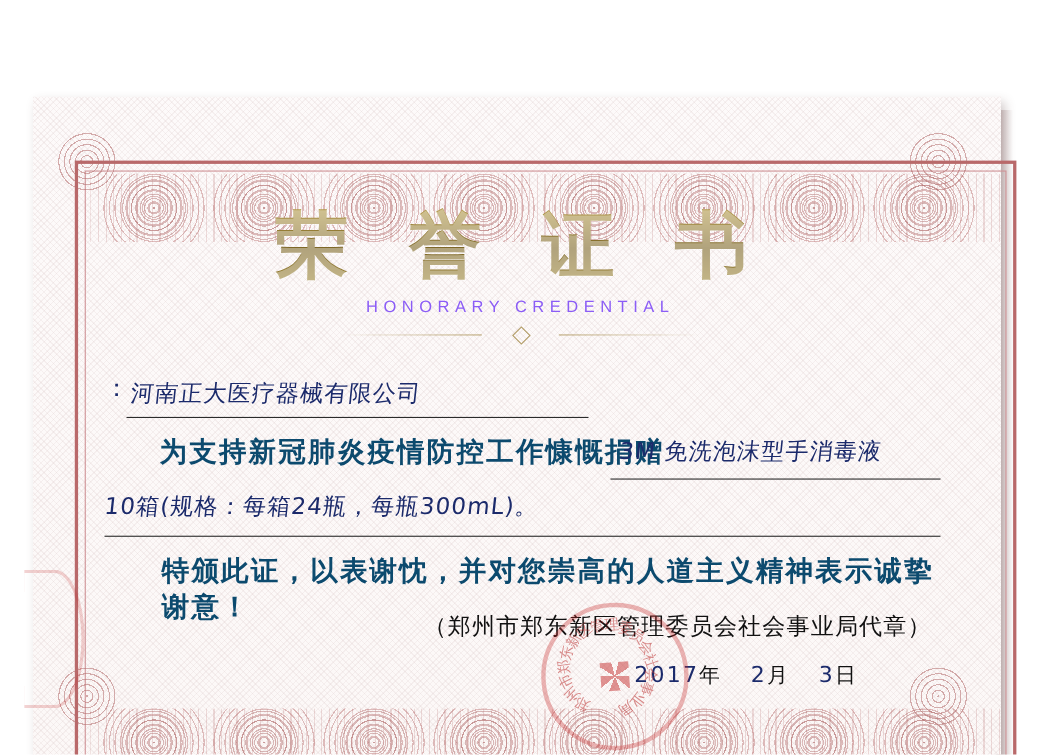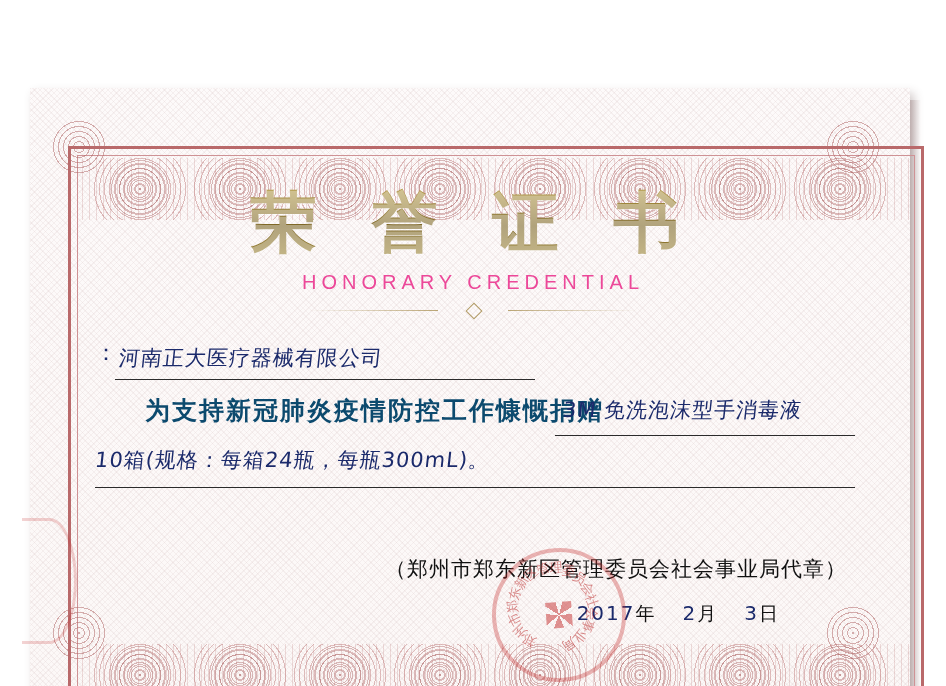--- a/index.html
+++ b/index.html
@@ -151,23 +151,23 @@
     background: linear-gradient(180deg, #b49b4a 0%, #7d6626 55%, #9c8436 100%);
     -webkit-background-clip: text;
     background-clip: text;
     -webkit-text-fill-color: transparent;
     text-shadow: 0 1px 0 rgba(255,255,255,0.4);
     line-height: 1.05;
   }
   .cert-subtitle {
     margin-top: 14px;
     font-family: "Liberation Sans", sans-serif;
-    font-size: 20px;
+    font-size: 15px;
     letter-spacing: 5px;
-    color: #ec4899;
+    color: #8b5cf6;
   }
   .title-flourish {
     margin: 10px auto 0 auto;
     width: 330px;
     height: 14px;
     position: relative;
   }
   .title-flourish .bar {
     position: absolute;
     top: 6px;
@@ -404,20 +404,23 @@
       <div class="rule"></div>
       <div class="printed" id="donation-lead">为支持新冠肺炎疫情防控工作慷慨捐赠</div>
       <div class="handwritten" id="donation-item">3M 免洗泡沫型手消毒液</div>
     </div>
 
     <div class="line" id="line-qty">
       <div class="rule"></div>
       <div class="handwritten" id="qty-text">10箱(规格：每箱24瓶，每瓶300mL)。</div>
     </div>
 
+    <div class="line" id="line-closing">
+      <div class="printed" id="closing-text">特颁此证，以表谢忱，并对您崇高的人道主义精神表示诚挚谢意！</div>
+    </div>
   </div>
 
   <div id="sign-block">
     <div class="org-dept">（郑州市郑东新区管理委员会社会事业局代章）</div>
     <div class="date-row">
       <span>2017</span><span class="unit">年</span><span class="gap"></span><span>2</span><span class="unit">月</span><span class="gap"></span><span>3</span><span class="unit">日</span>
     </div>
   </div>
 
   <div id="seal">

